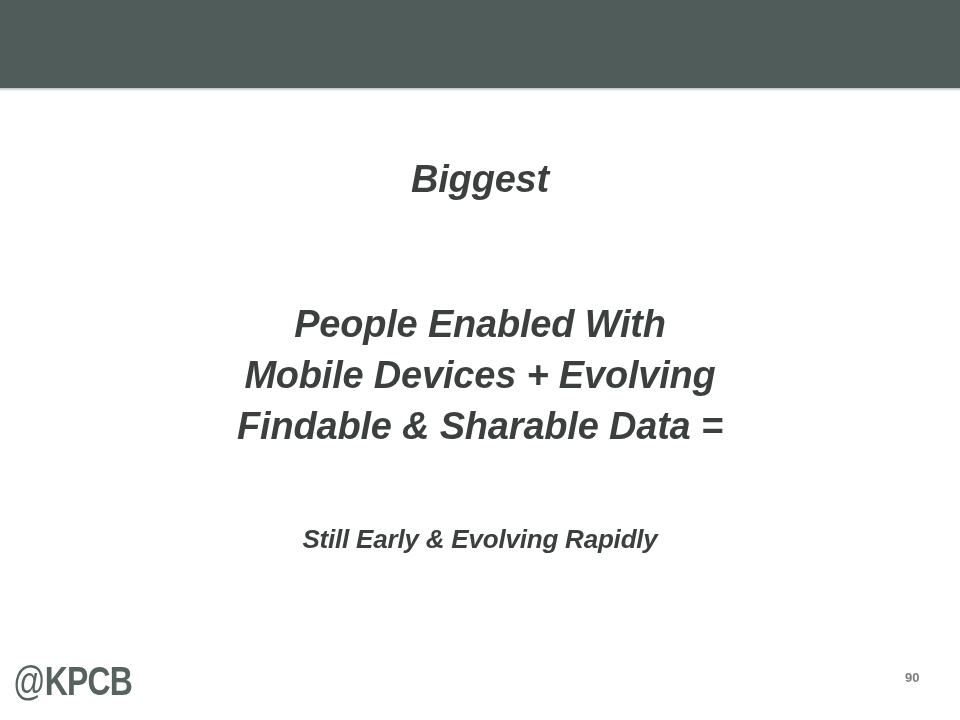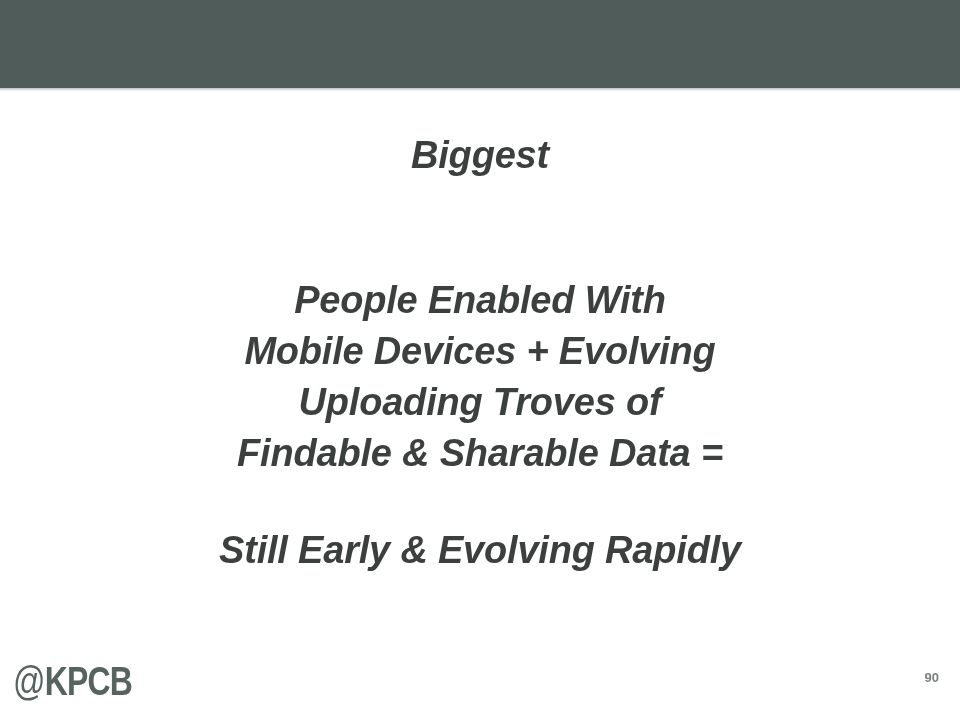--- a/index.html
+++ b/index.html
@@ -52,32 +52,32 @@
     letter-spacing: -0.2px;
   }
   .block {
     width: 100%;
   }
   .line {
     display: block;
     white-space: nowrap;
   }
   .block-top {
-    margin-top: 42px;
+    margin-top: 66px;
     font-size: 38px;
     line-height: 51px;
   }
   .block-mid {
     margin-top: 94px;
     font-size: 38px;
     line-height: 51px;
   }
   .block-bot {
-    margin-top: 46px;
-    font-size: 38px;
+    margin-top: 62px;
+    font-size: 26px;
     line-height: 51px;
   }
   
   .logo {
     position: absolute;
     left: 13px;
     top: 659px;
     color: #56635f;
     font-size: 40px;
     font-weight: bold;
@@ -89,21 +89,21 @@
   }
   .logo .at {
     font-weight: normal;
   }
   
   .page-number {
     position: absolute;
     left: 905px;
     top: 670px;
     width: 34px;
-    text-align: right;
+    text-align: left;
     color: #7a807e;
     font-size: 13px;
     font-weight: bold;
     line-height: 16px;
   }
 </style>
 </head>
 <body>
 
 <div class="slide">
@@ -113,21 +113,20 @@
 
   <div class="body-text">
 
     <div class="block block-top">
       <span class="line">Biggest</span>
     </div>
 
     <div class="block block-mid">
       <span class="line">People Enabled With</span>
       <span class="line">Mobile Devices + Evolving</span>
-      <span class="line">Uploading Troves of</span>
       <span class="line">Findable &amp; Sharable Data =</span>
     </div>
 
     <div class="block block-bot">
       <span class="line">Still Early &amp; Evolving Rapidly</span>
     </div>
 
   </div>
 
   <div class="logo"><span class="at">@</span><span>KPCB</span></div>

